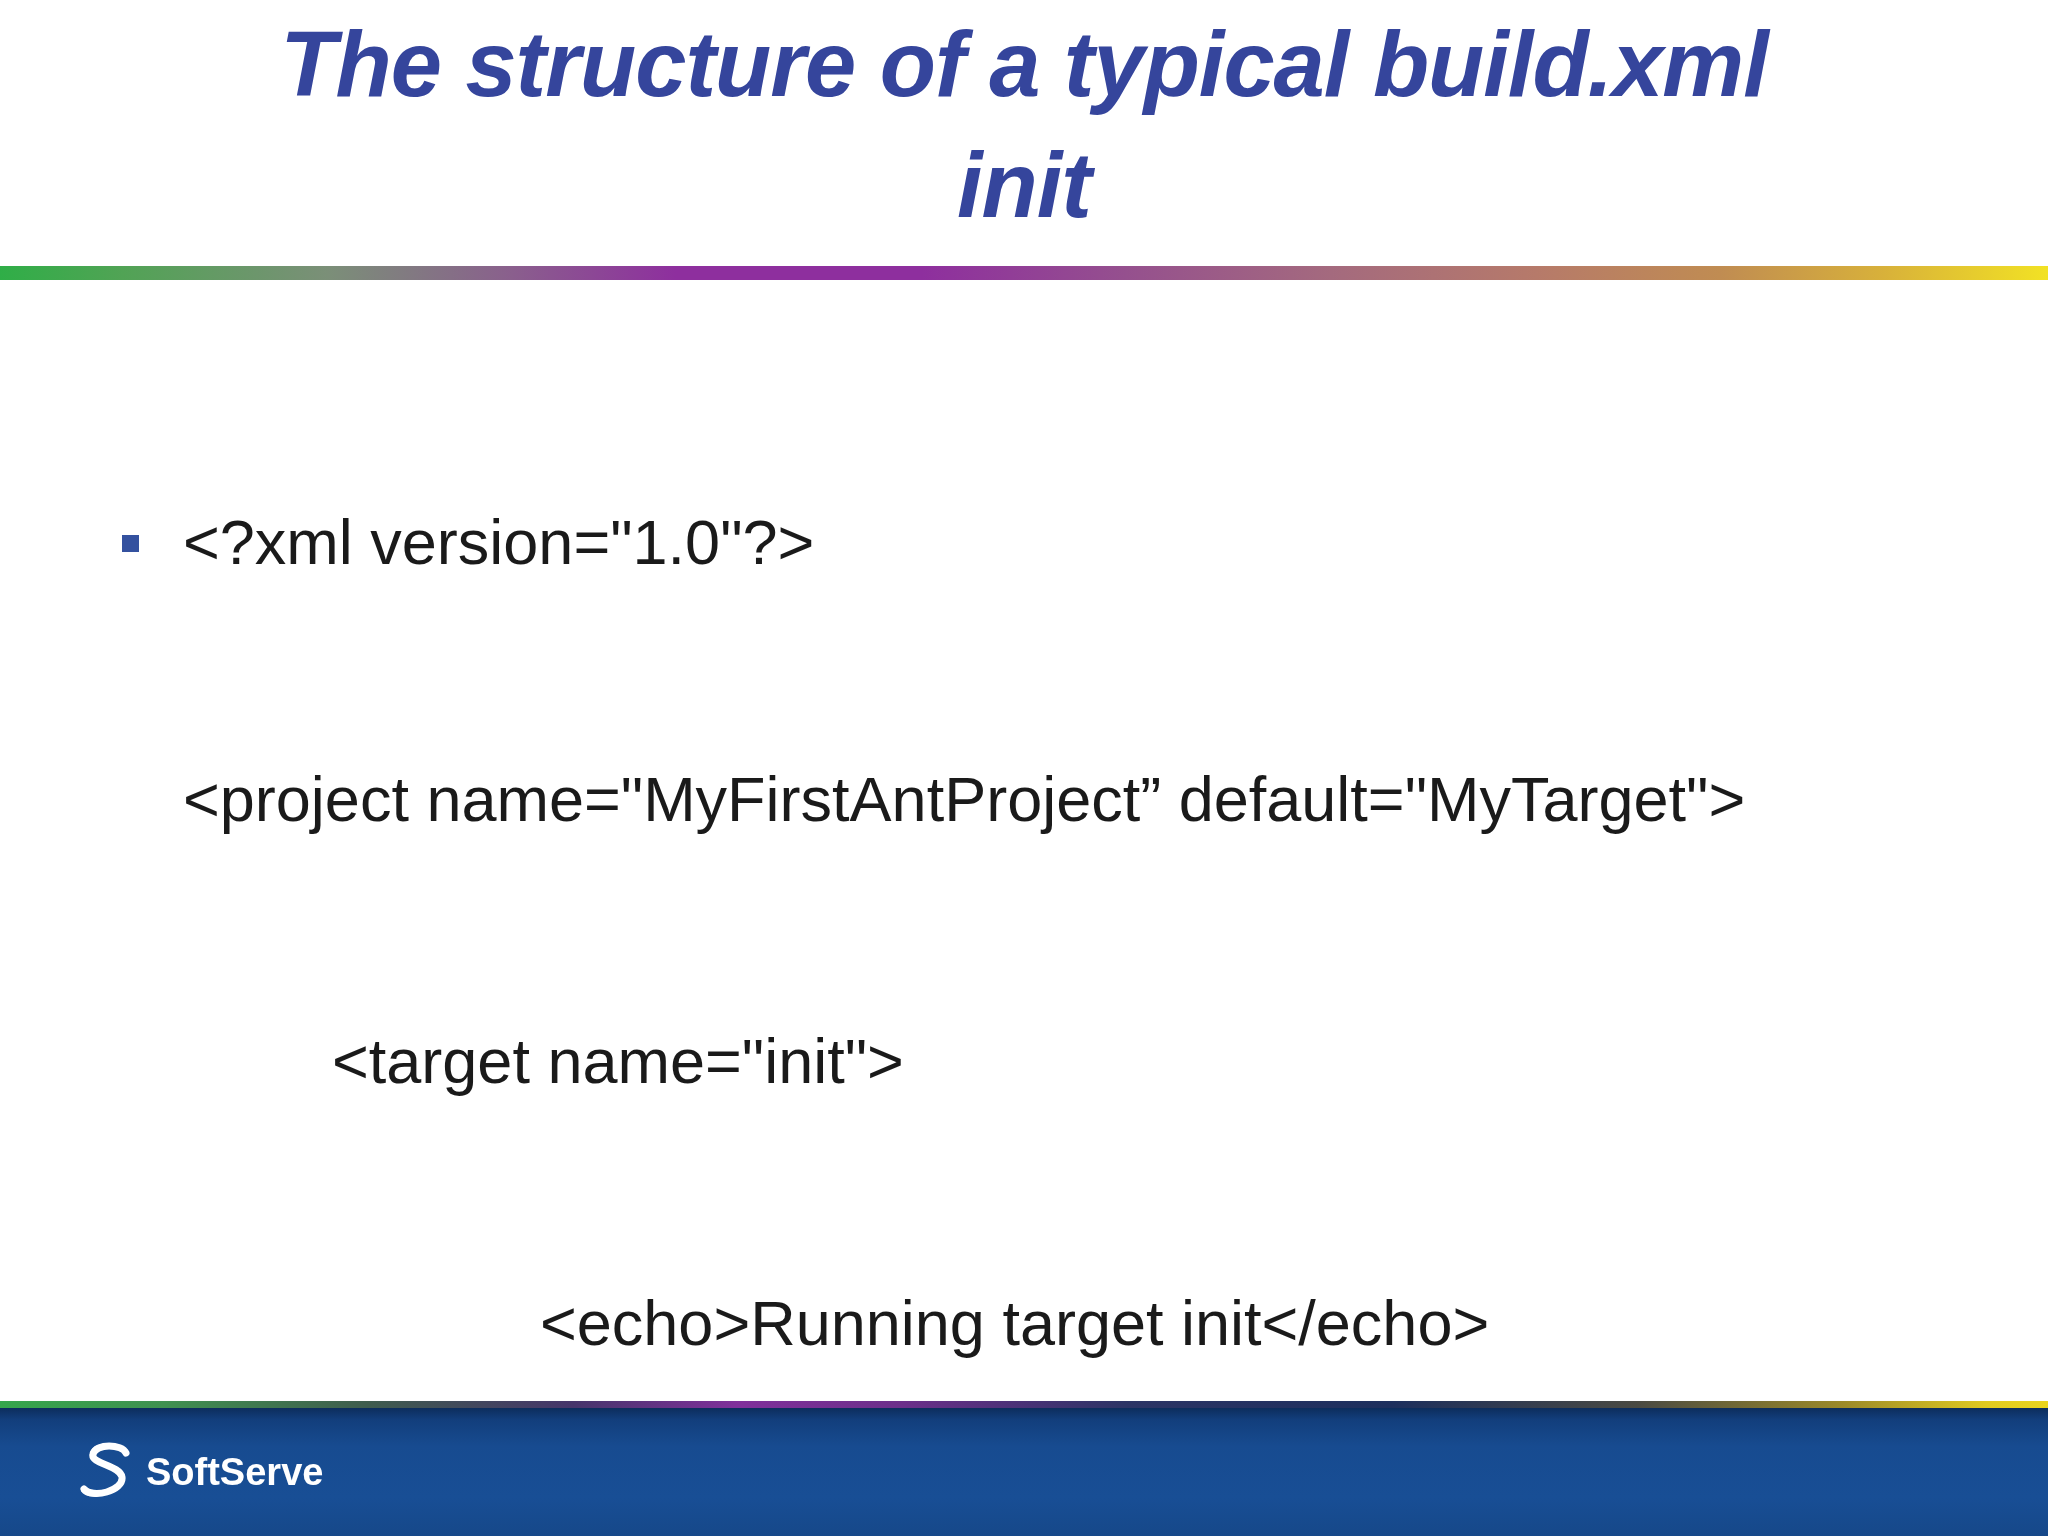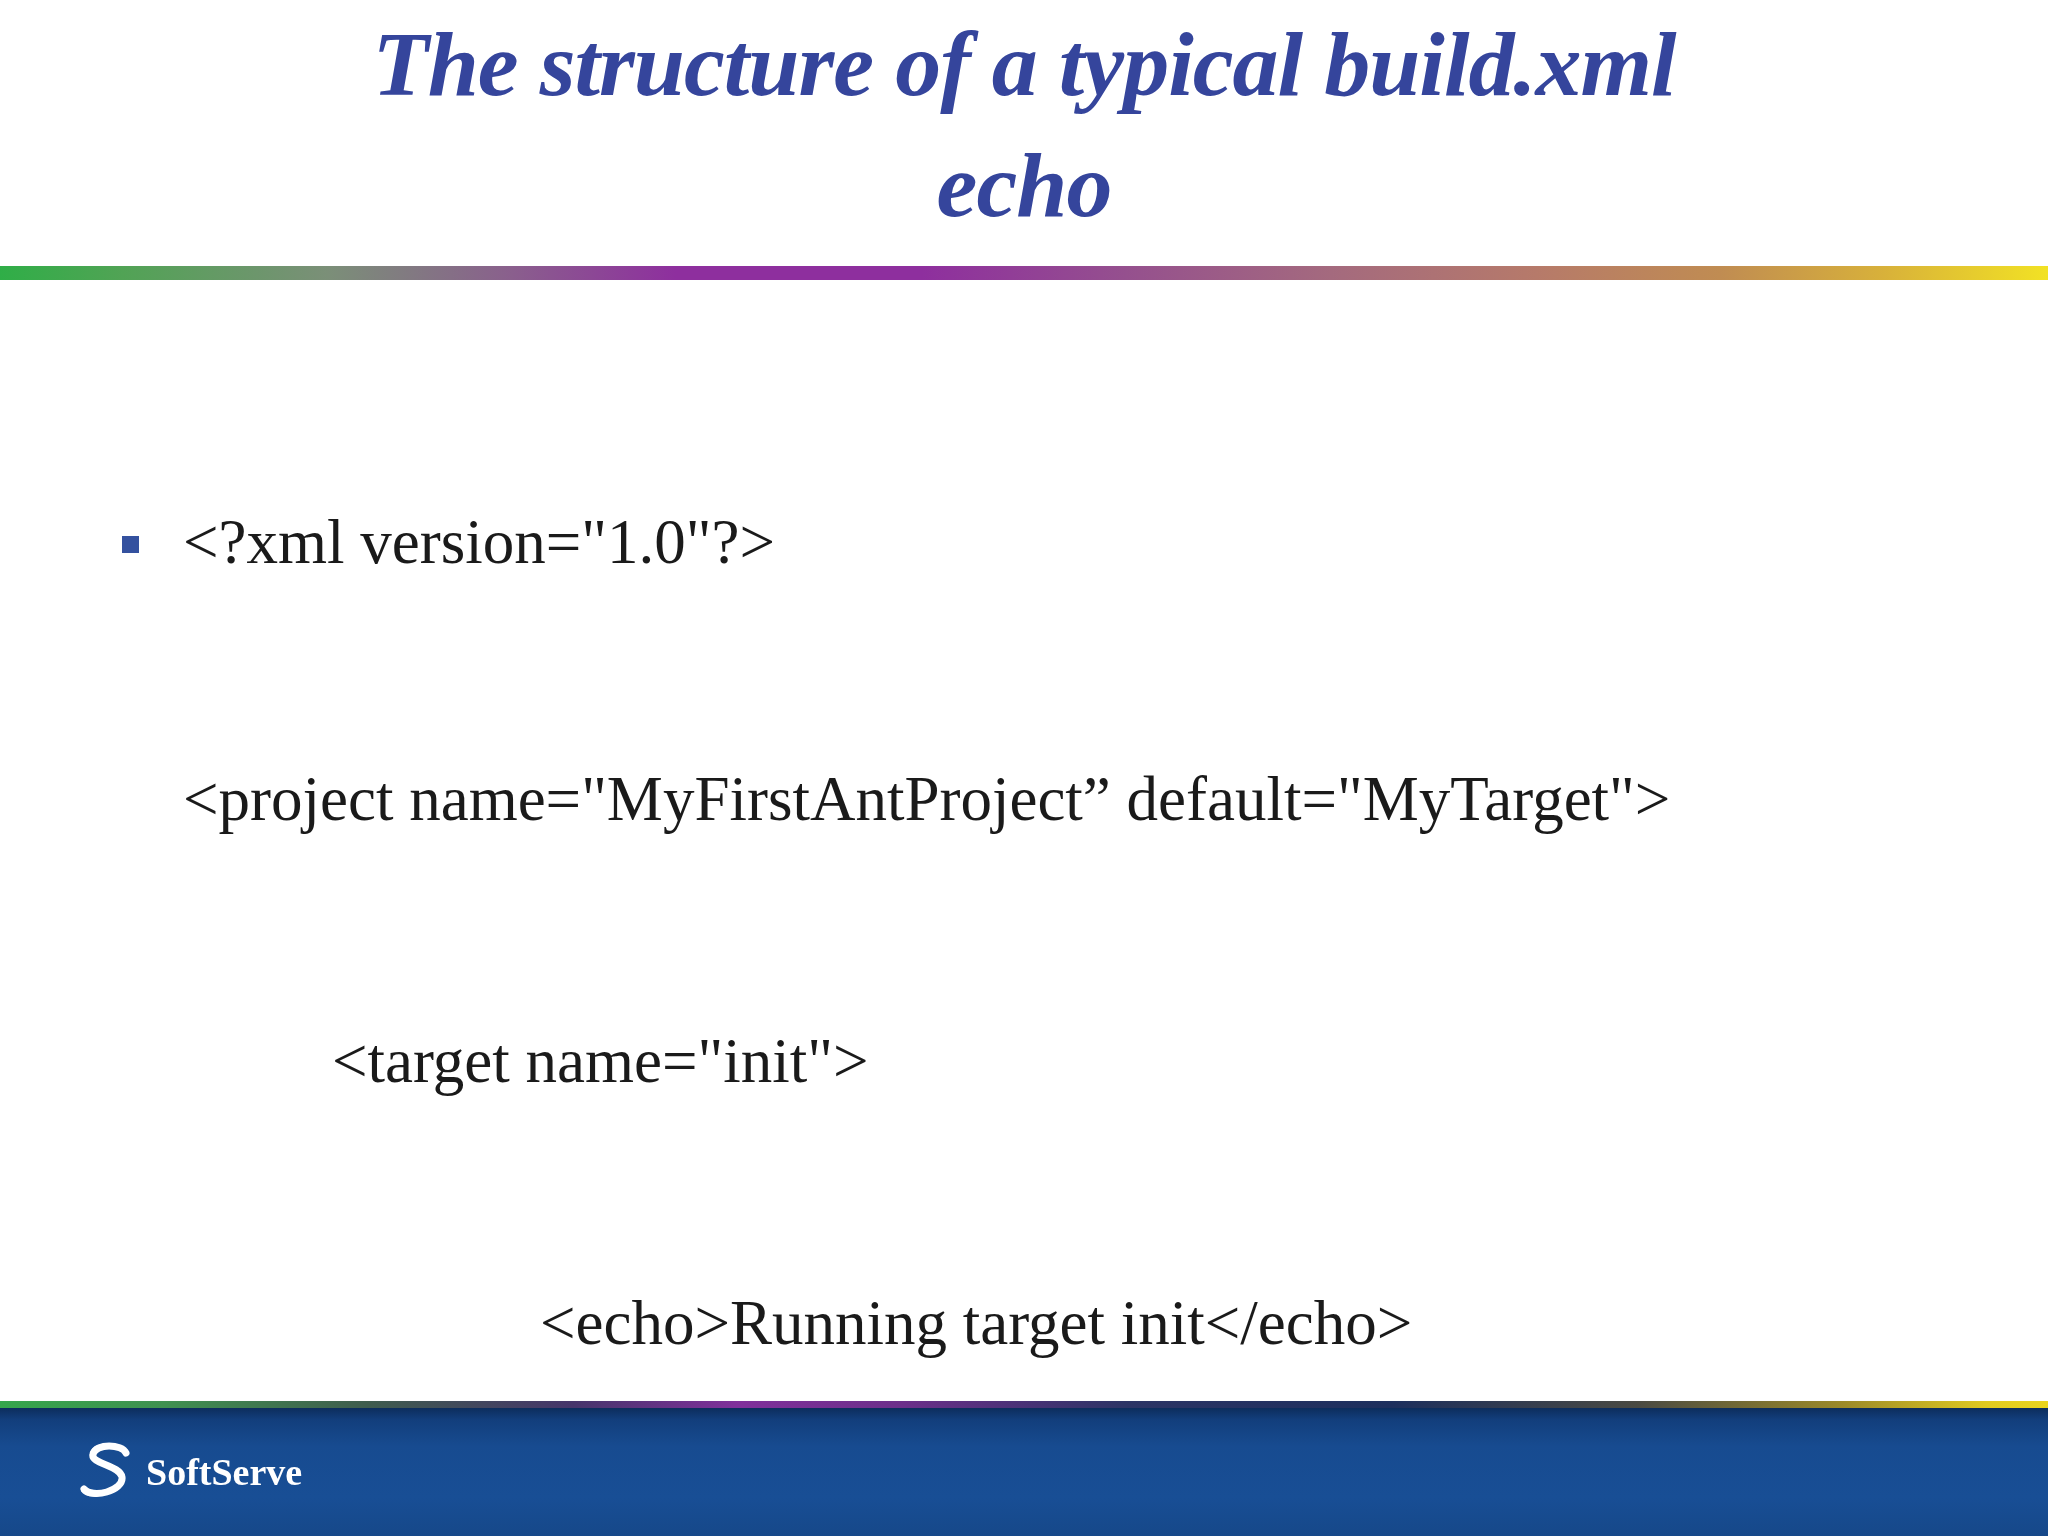--- a/index.html
+++ b/index.html
@@ -1,21 +1,21 @@
 <!DOCTYPE html>
 <html><head>
 <meta charset="utf-8">
 <style>
   html,body { margin:0; padding:0; background:#666; }
   .slide {
     position:relative;
     width:2048px; height:1536px;
     background:#ffffff;
     overflow:hidden;
-    font-family:Liberation Serif, serif;
+    font-family:Liberation Sans, sans-serif;
   }
 
   
   .title {
     position:absolute; top:4px; left:0; right:0;
     text-align:center;
     font-style:italic;
     font-weight:bold;
     font-size:92px;
     line-height:121px;
@@ -84,21 +84,21 @@
     letter-spacing:0px;
   }
 </style>
 </head>
 <body>
 
 <div class="slide">
 
   <div class="title">
     <div>The structure of a typical build.xml</div>
-    <div>echo</div>
+    <div>init</div>
   </div>
 
   <div class="top-divider"></div>
 
   <div class="code-block">
     <div class="code-line bulleted"><span class="bullet"></span><span>&lt;?xml version="1.0"?&gt;</span></div>
     <div class="code-line m14"><span>&lt;project name="MyFirstAntProject” default="MyTarget"&gt;</span></div>
     <div class="code-line indent1 m19"><span>&lt;target name="init"&gt;</span></div>
     <div class="code-line indent2 m19"><span>&lt;echo&gt;Running target init&lt;/echo&gt;</span></div>
     <div class="code-line indent1"><span>&lt;/target&gt;</span></div>

